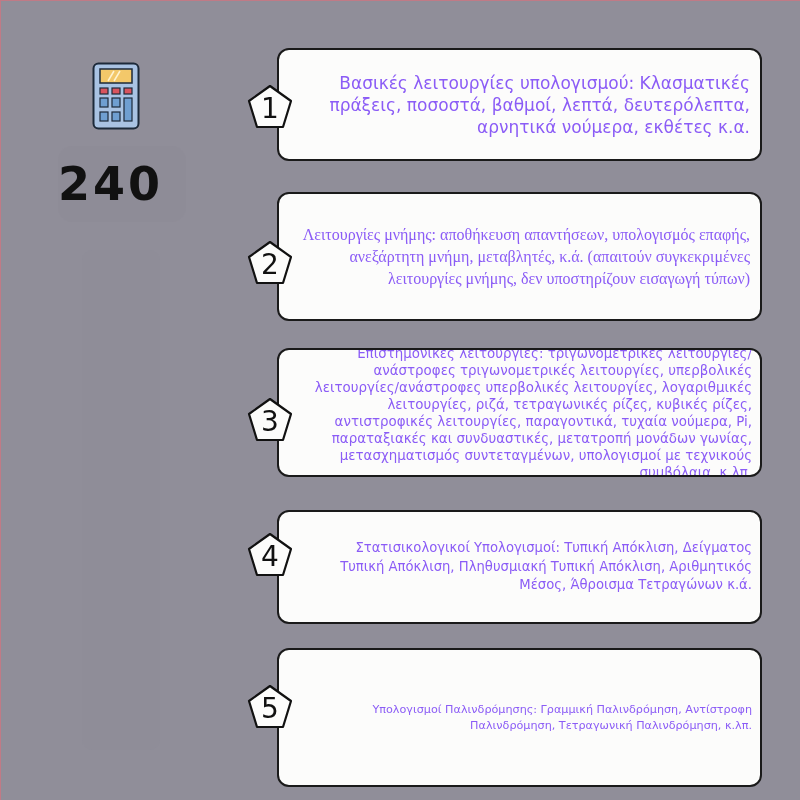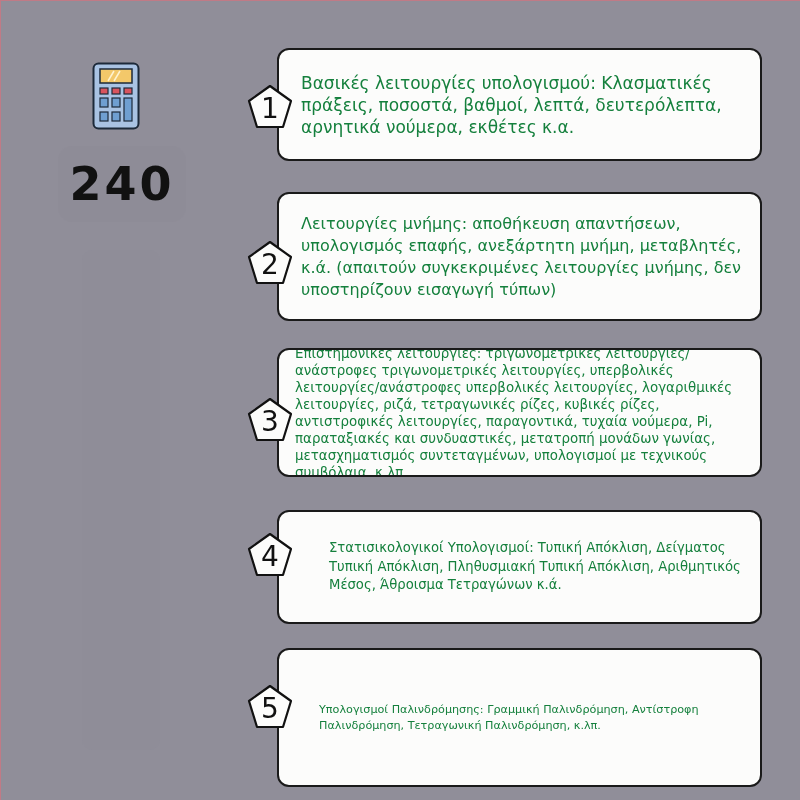--- a/index.html
+++ b/index.html
@@ -15,51 +15,51 @@
       background: rgba(140,138,150,0.25);
       border-radius: 10px;
     }
     .calc-icon { position: absolute; left: 92px; top: 62px; width: 48px; height: 68px; }
     .stat-box {
       position: absolute; left: 58px; top: 146px; width: 128px; height: 76px;
       background: rgba(140,138,150,0.35);
       border-radius: 14px;
     }
     .stat-value {
-      position: absolute; left: 58px; top: 152px; width: 128px; text-align: center;
+      position: absolute; left: 58px; top: 152px; width: 128px; 
       font-family: "DejaVu Sans", sans-serif; font-weight: bold;
       font-size: 46px; letter-spacing: 3px; color: #111111; line-height: 64px;
     }
     .card {
       position: absolute; left: 277px; width: 485px;
       background: #fcfcfb;
       border: 2px solid #1a1a1a;
       border-radius: 12px;
       box-sizing: border-box;
       display: flex; align-items: center; justify-content: center;
       overflow: hidden;
     }
     .card-text {
-      text-align: left; color: #15803d;
+      text-align: right; color: #8b5cf6;
       font-family: "DejaVu Sans", sans-serif;
       padding: 0 10px 0 22px;
     }
     .badge {
       position: absolute; left: 246px; width: 48px; height: 46px;
     }
     .badge svg { position: absolute; left: 0; top: 0; }
     .badge-num {
       position: absolute; left: 0; top: 0; width: 48px; height: 46px;
       text-align: center; line-height: 50px;
       font-family: "DejaVu Sans", sans-serif; font-size: 28px; color: #111;
     }
     #card-1 { top: 48px; height: 113px; }
     #card-1 .card-text { font-size: 17px; line-height: 22px; }
     #card-2 { top: 192px; height: 129px; }
-    #card-2 .card-text { font-size: 16px; line-height: 22px; }
+    #card-2 .card-text { font-size: 16px; line-height: 22px; font-family: Liberation Serif, serif; }
     #card-3 { top: 348px; height: 129px; }
     #card-3 .card-text { font-size: 13.4px; line-height: 17px; padding: 0 8px 0 16px; }
     #card-4 { top: 510px; height: 114px; }
     #card-4 .card-text { font-size: 13.2px; line-height: 18.5px; padding: 0 8px 0 50px; }
     #card-5 { top: 648px; height: 139px; }
     #card-5 .card-text { font-size: 11.2px; line-height: 16px; padding: 0 8px 0 40px; }
     #badge-1 { top: 84px; }
     #badge-2 { top: 240px; }
     #badge-3 { top: 397px; }
     #badge-4 { top: 532px; }

